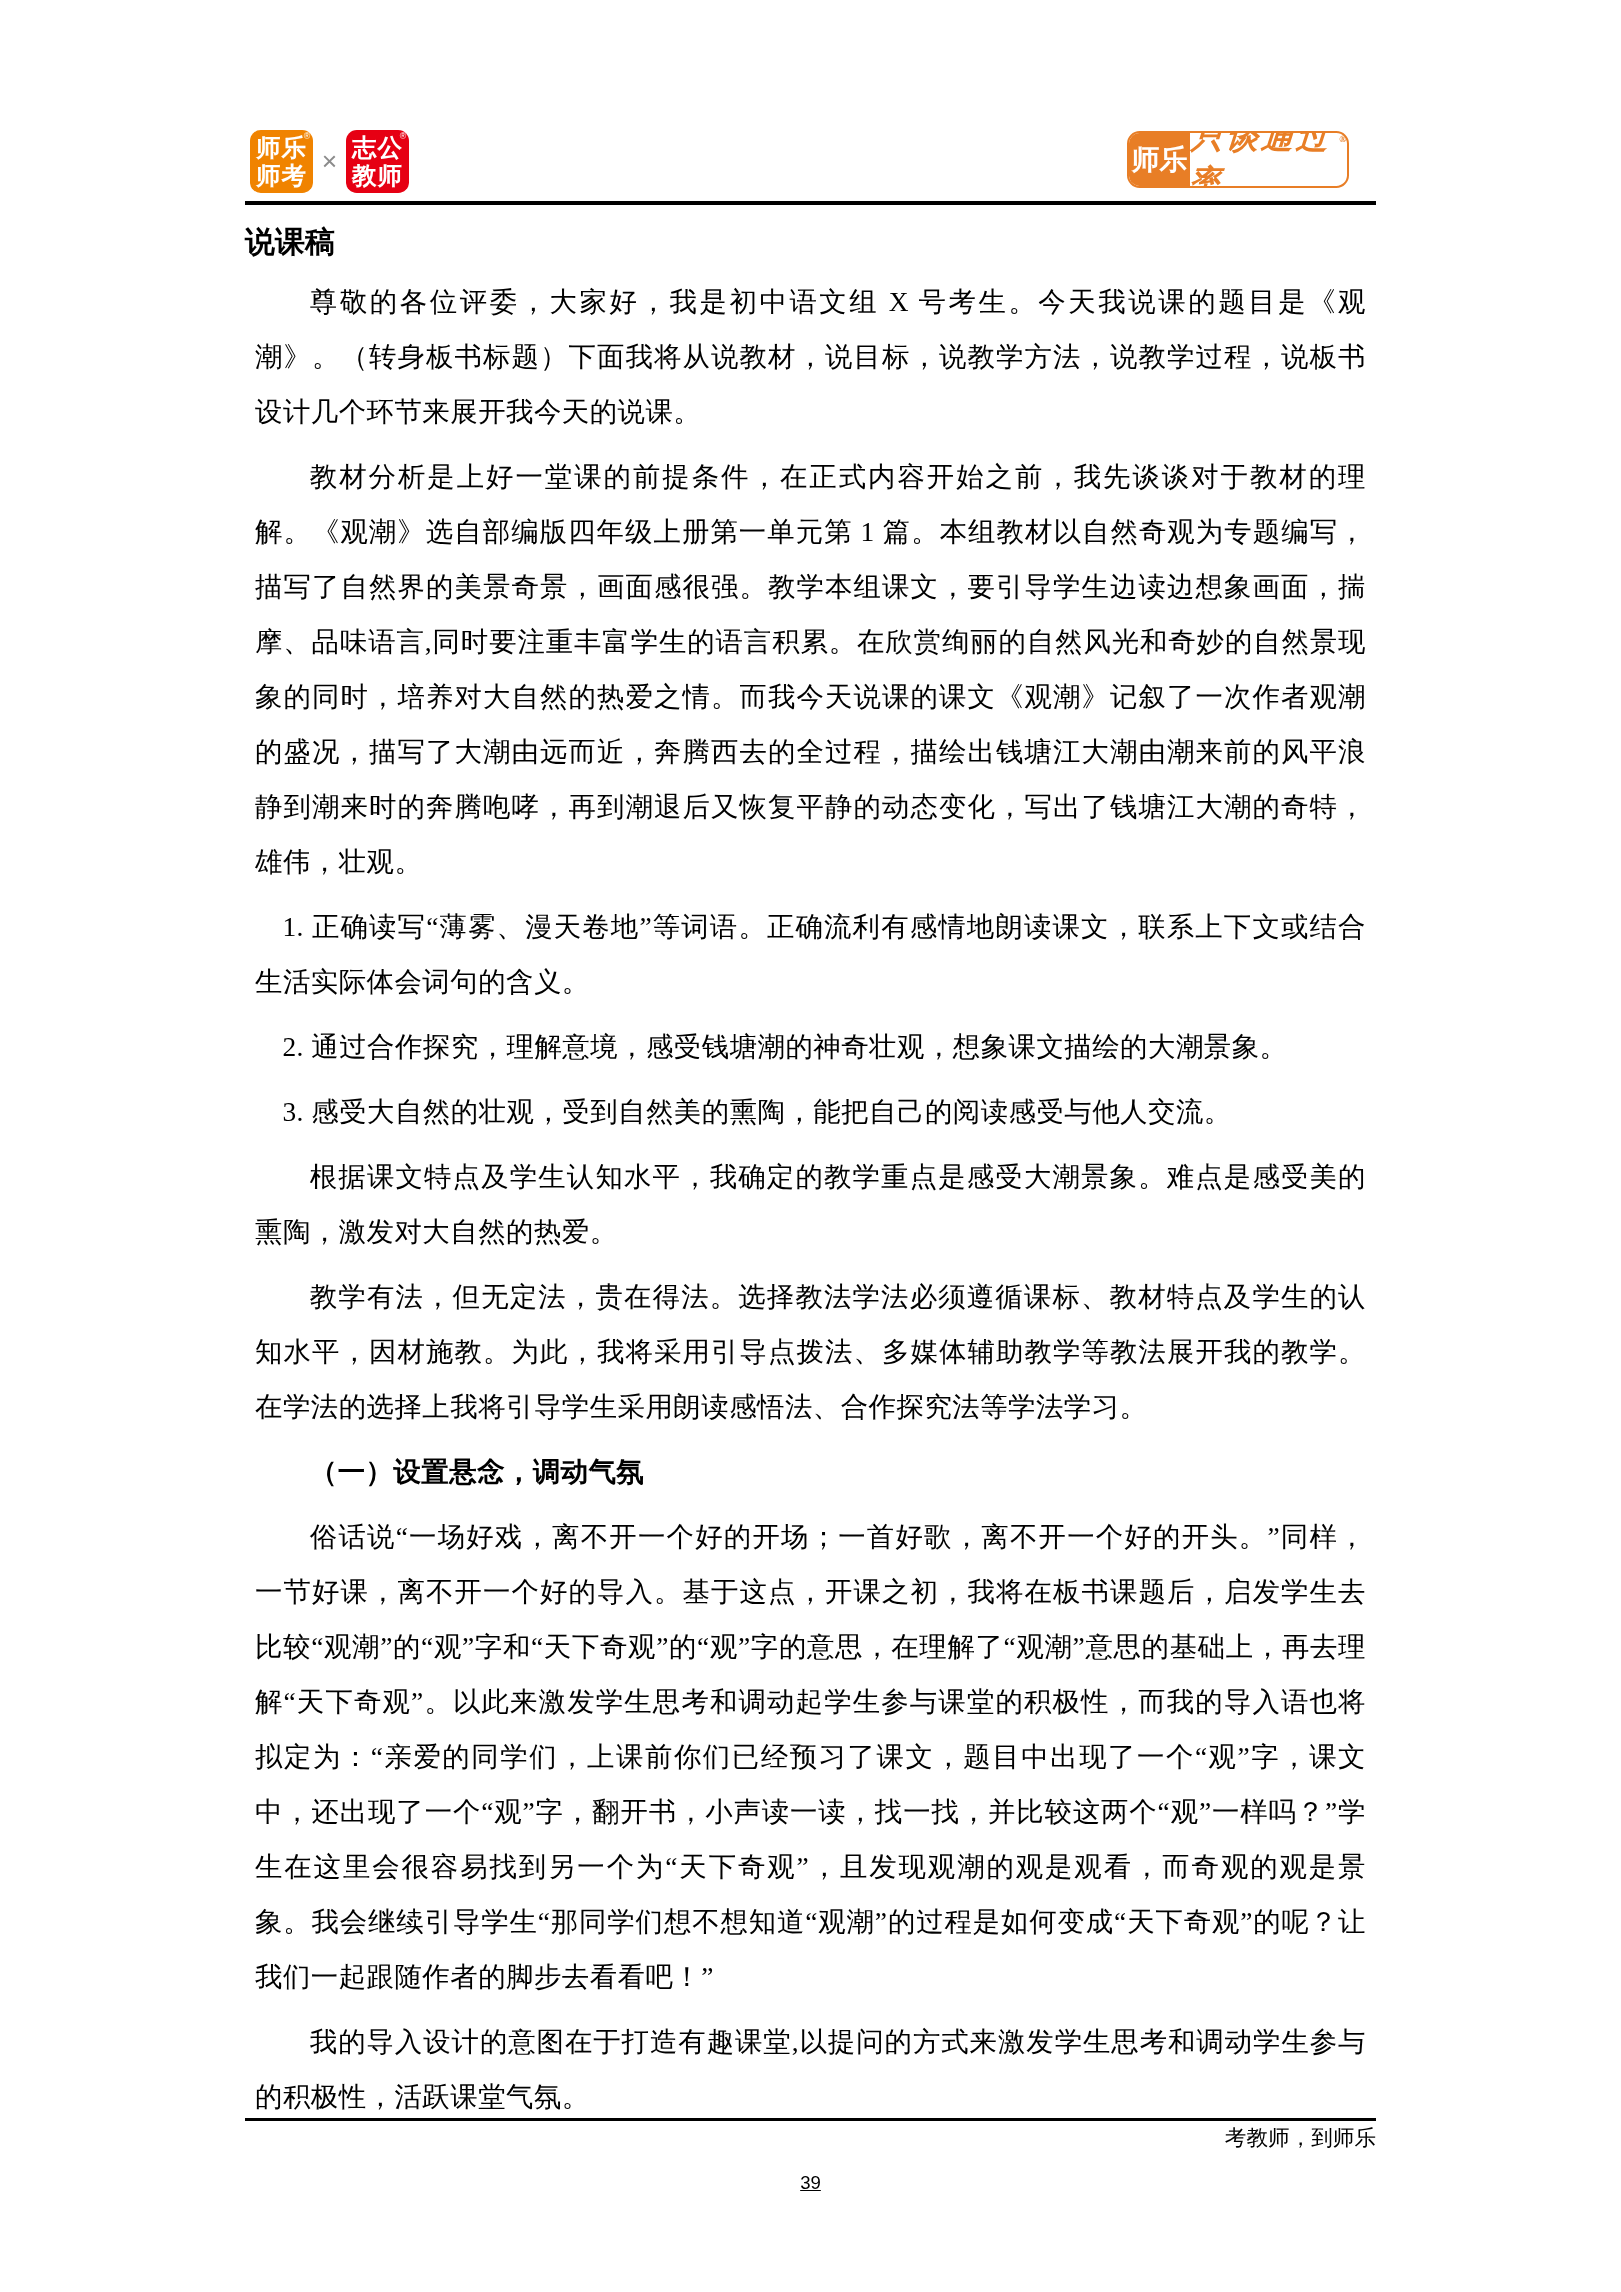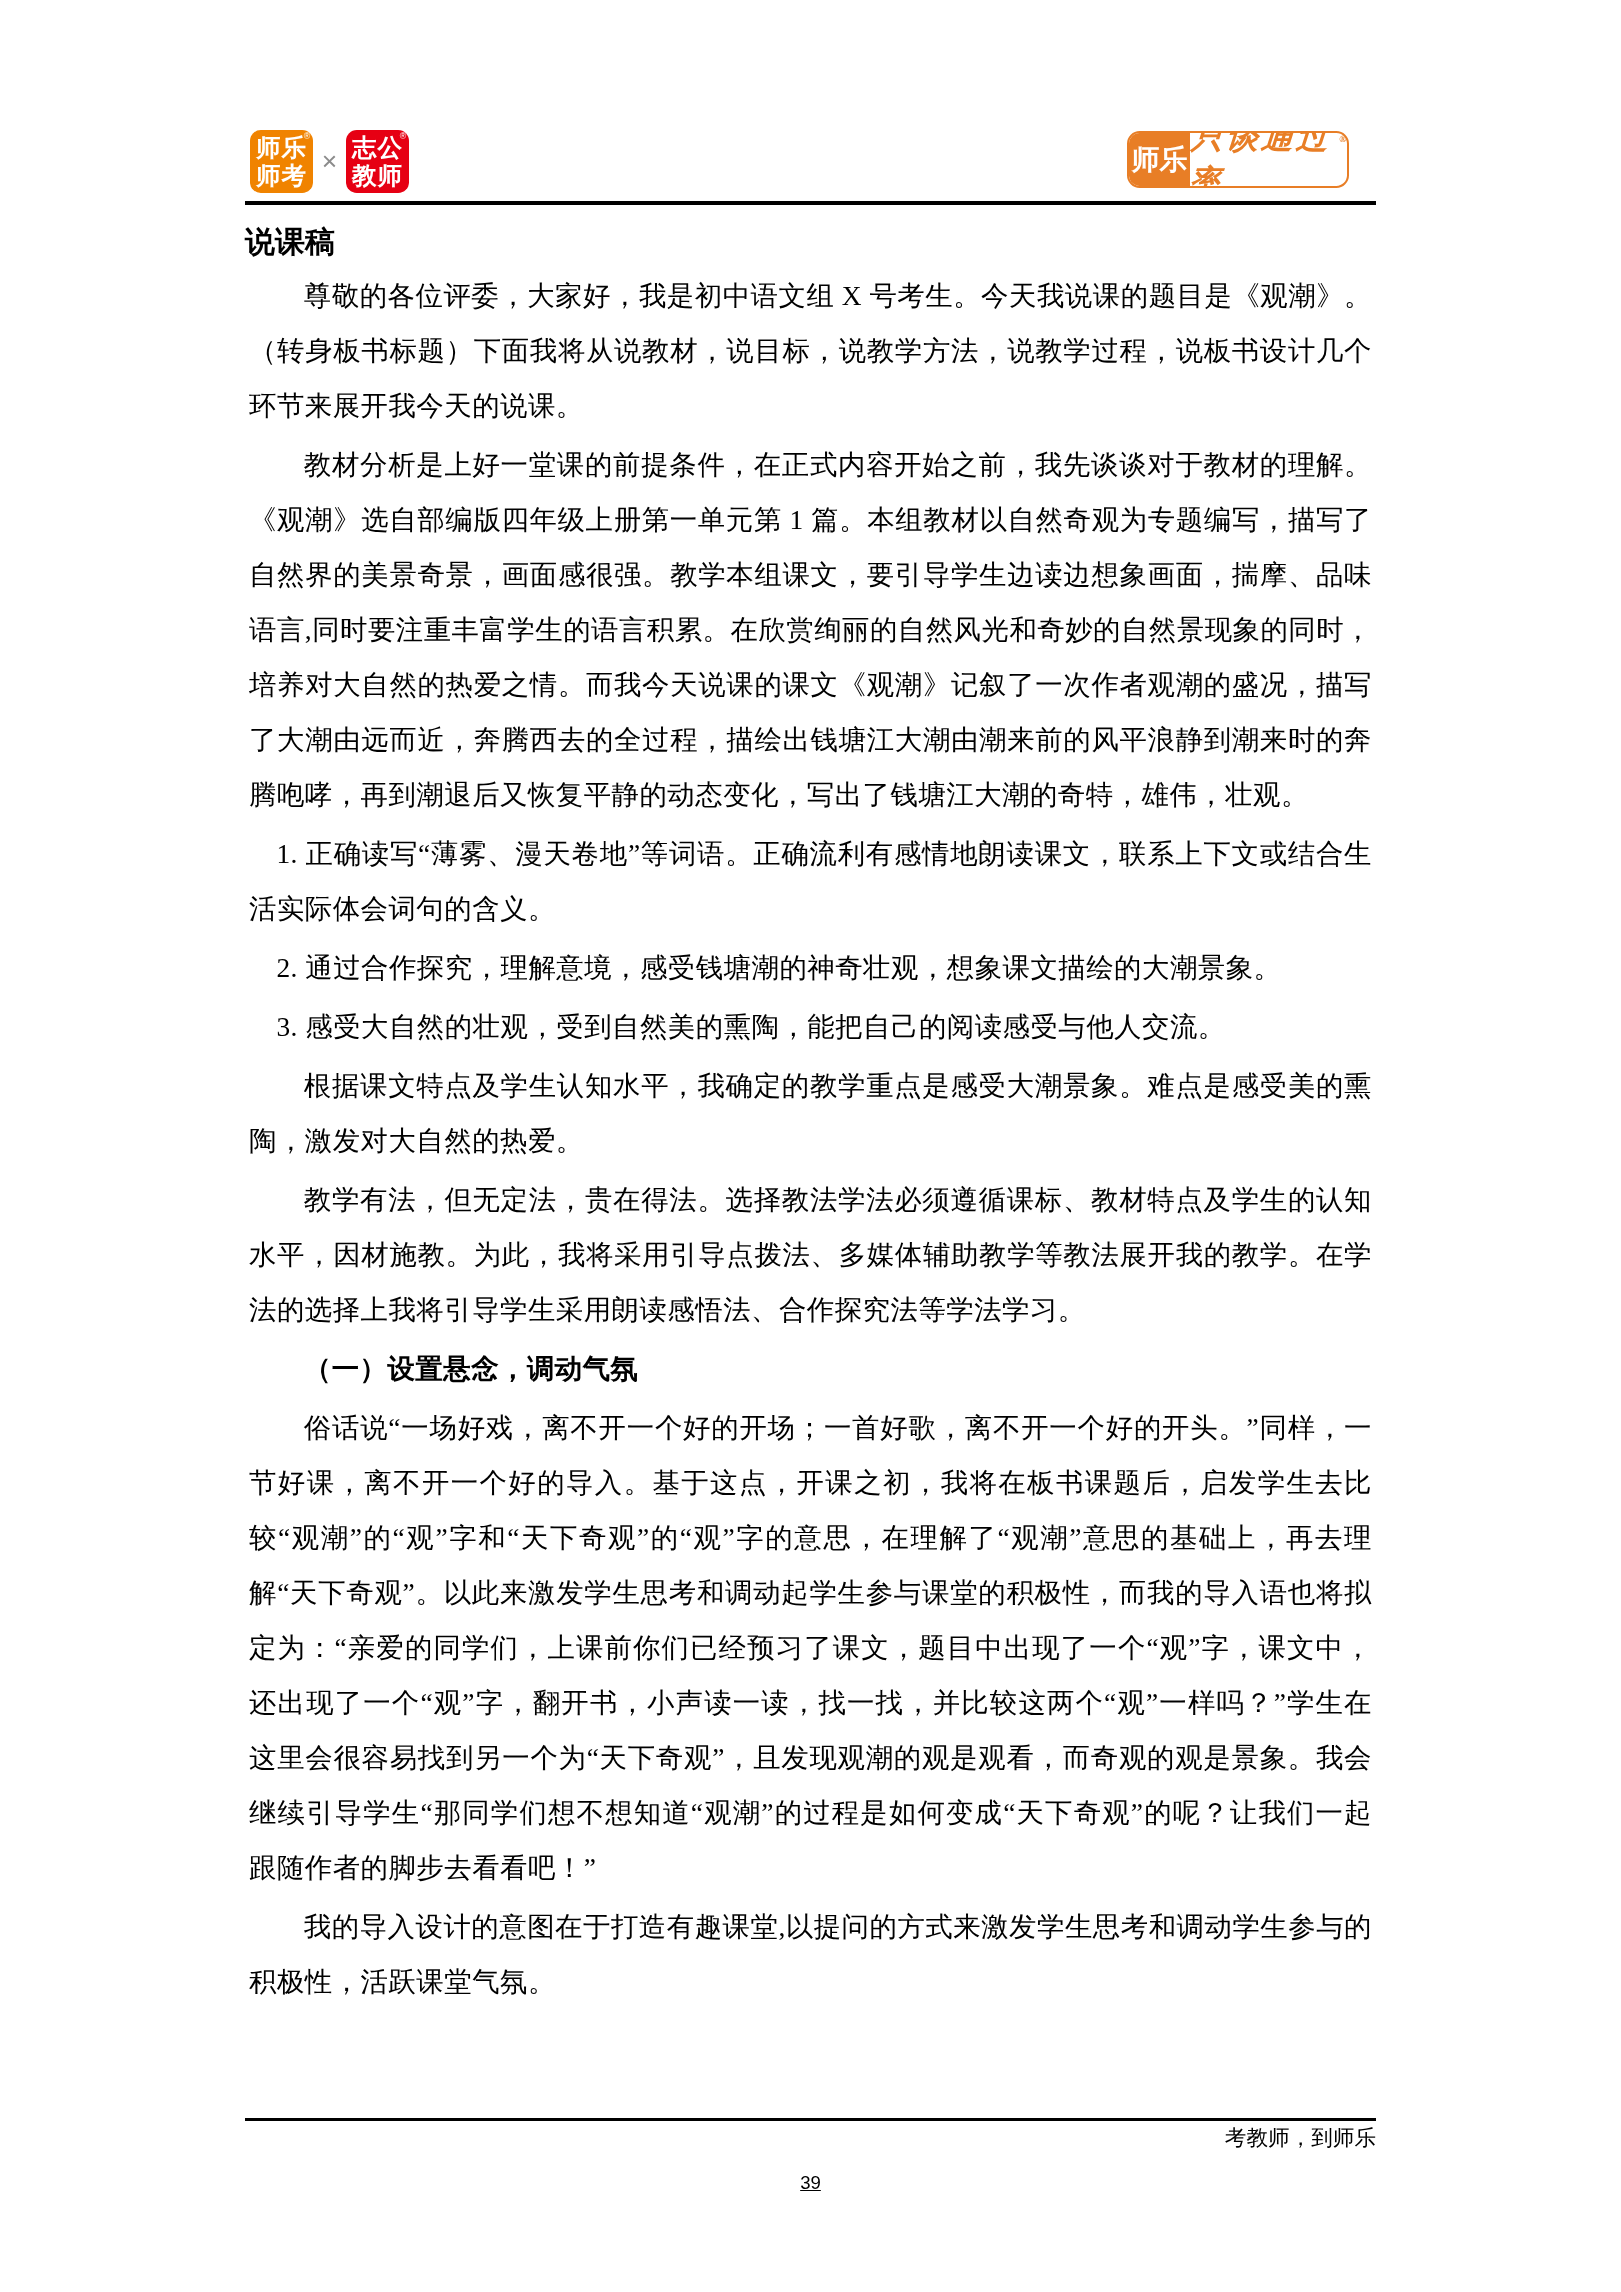--- a/index.html
+++ b/index.html
@@ -56,21 +56,21 @@
   
   .doc-title{
     position:absolute; left:245px; top:199px; width:1131px;
     text-align:left; font-size:30px; font-weight:bold;margin-top:23px;
   }
   .doc-body{
     position:absolute; left:245px; top:265px; width:1131px;
     font-size:27.4px; line-height:55px; letter-spacing:0.5px;
     text-align:justify;
   }
-  .doc-body p{margin:4px; text-indent:2em; text-align-last:left;}
+  .doc-body p{margin:10px; text-indent:2em; text-align-last:left;}
   .doc-body p.list{text-indent:1em;}
   .doc-body p.heading{font-weight:bold;}
   
   .footer-slogan{
     position:absolute; left:245px; top:2123px; width:1131px;
     text-align:right; font-size:21.6px;
   }
   .page-number{
     position:absolute; left:245px; top:2172px; width:1131px;
     text-align:center; font-size:18.6px;

